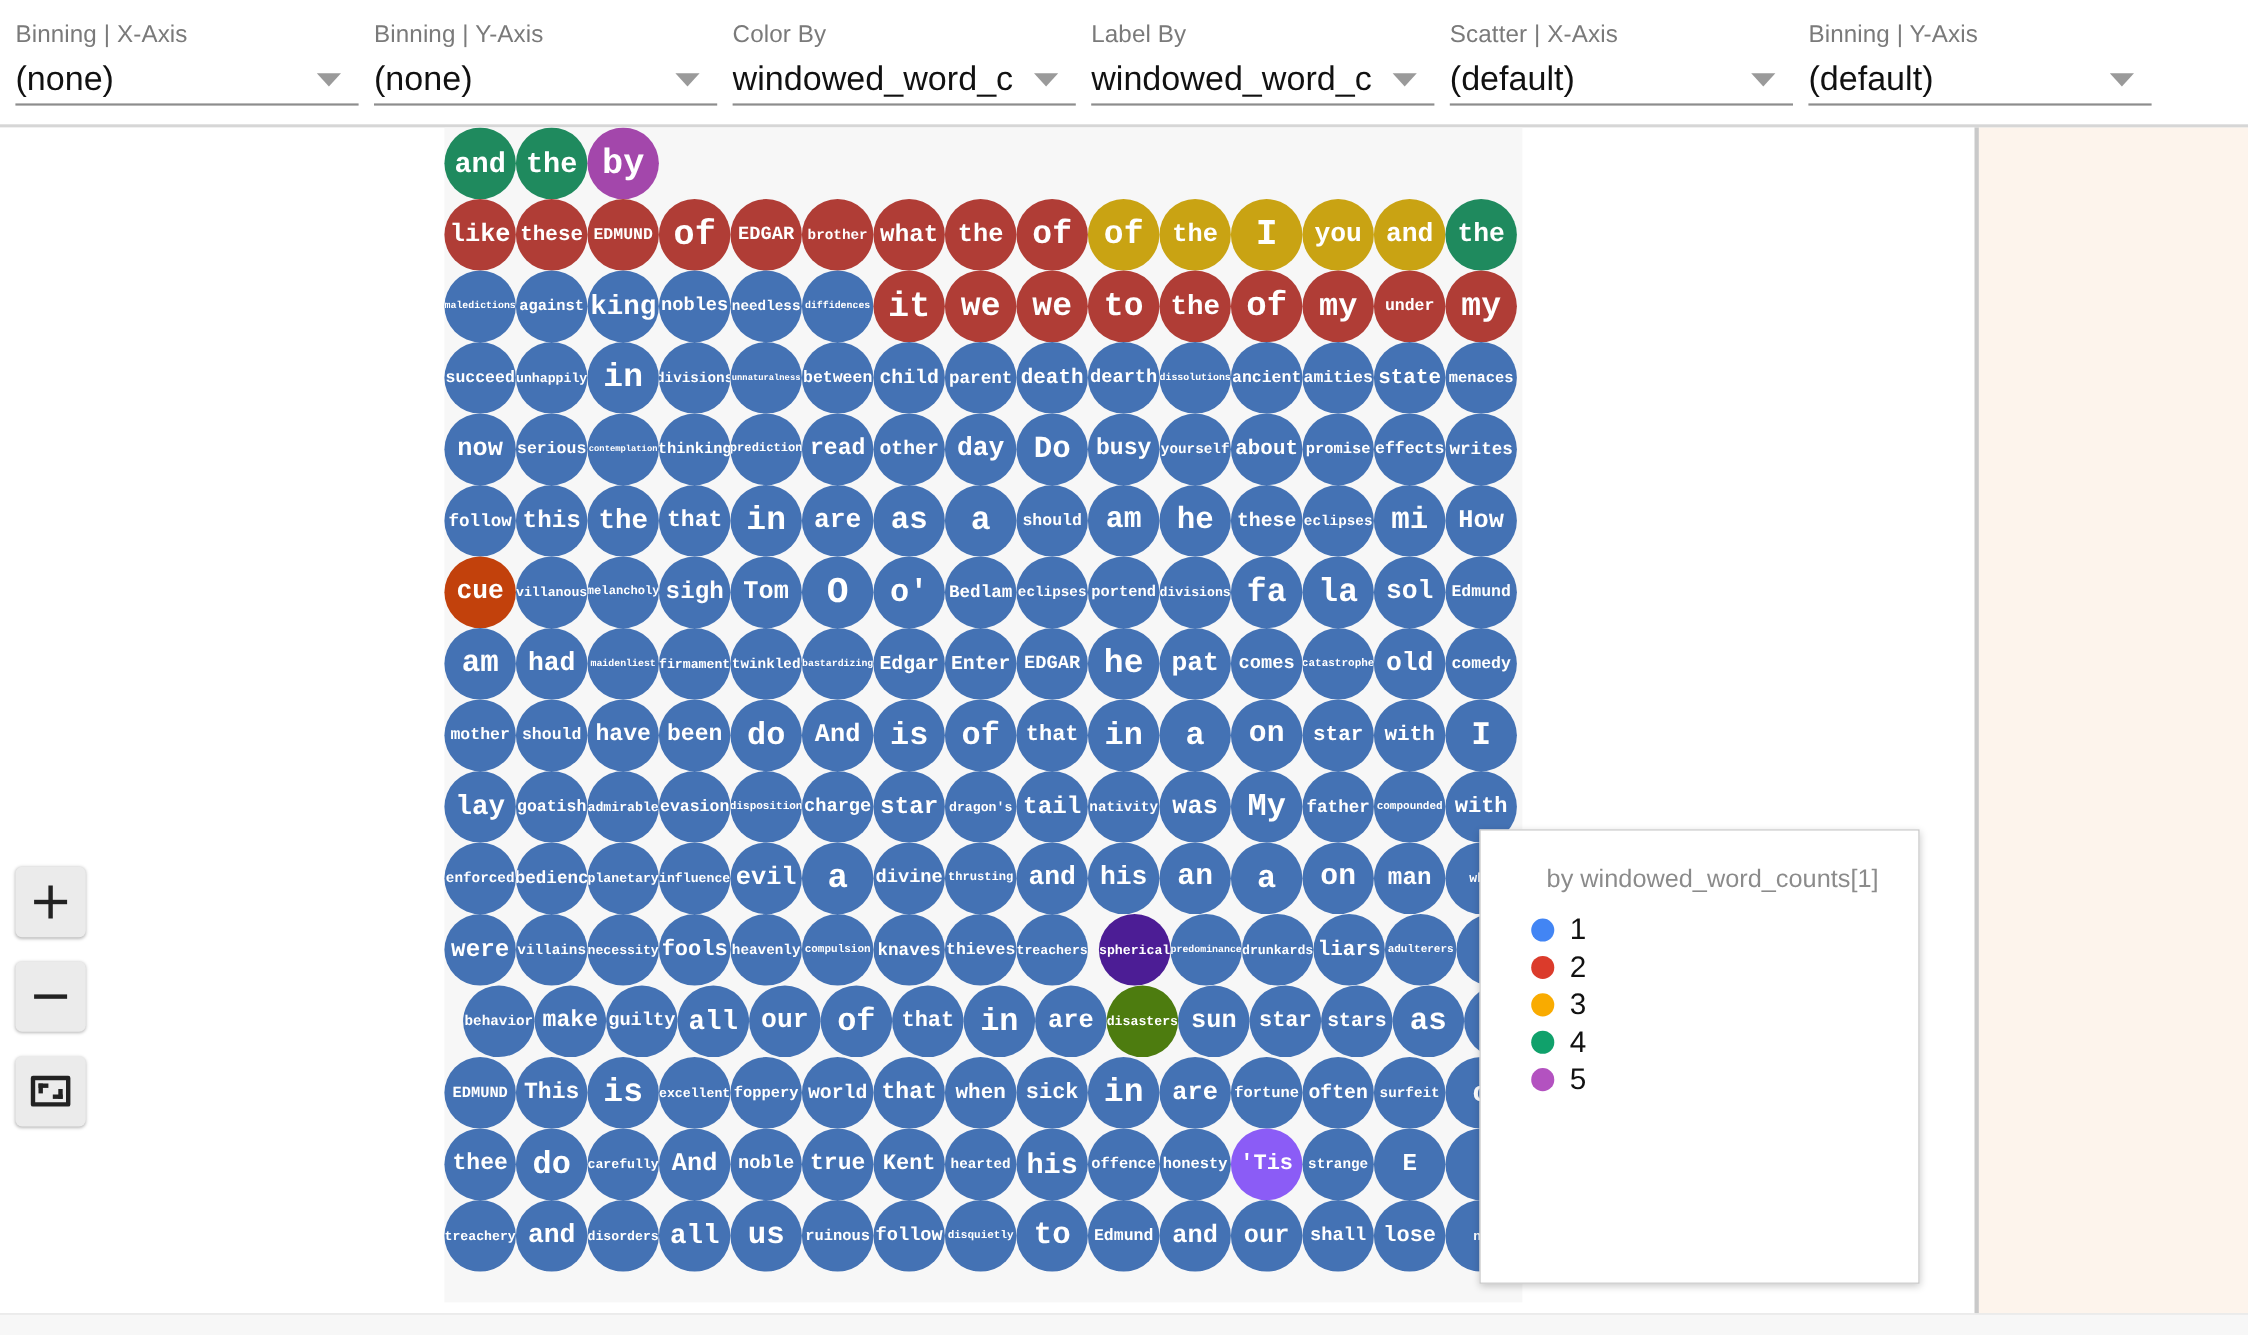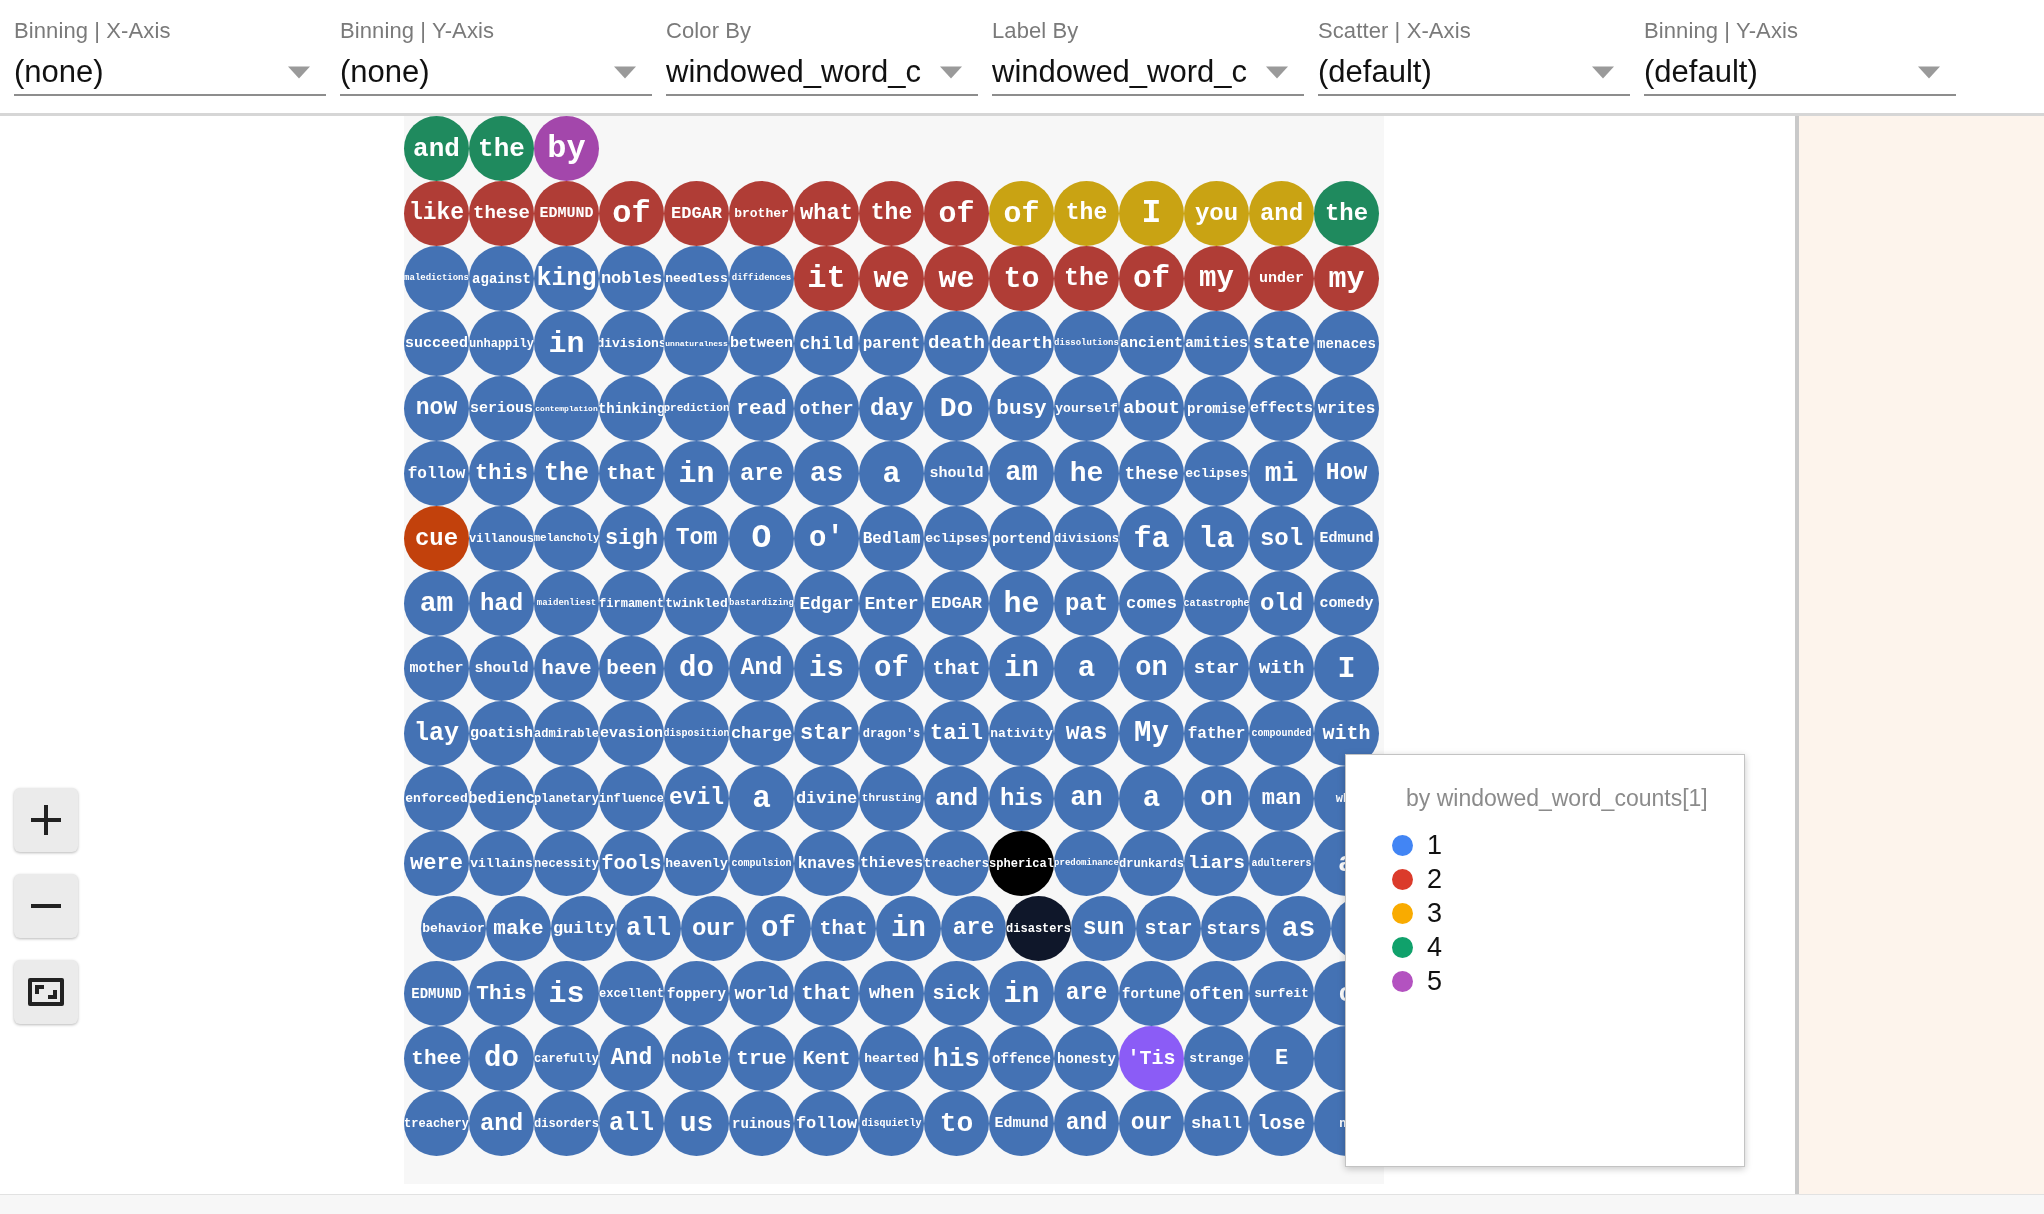--- a/index.html
+++ b/index.html
@@ -725,21 +725,21 @@
           </div>
           <div class="bub" style="background: rgb(68, 114, 180);">
             <span style="font-size: 16px;">knaves</span>
           </div>
           <div class="bub" style="background: rgb(68, 114, 180);">
             <span style="font-size: 15px;">thieves</span>
           </div>
           <div class="bub" style="background: rgb(68, 114, 180);">
             <span style="font-size: 12px;">treachers</span>
           </div>
-          <div class="bub" style="background: #000000;">
+          <div class="bub" style="background: #4c1d95; margin-left: 10px;">
             <span style="font-size: 12px;">spherical</span>
           </div>
           <div class="bub" style="background: rgb(68, 114, 180);">
             <span style="font-size: 9px;">predominance</span>
           </div>
           <div class="bub" style="background: rgb(68, 114, 180);">
             <span style="font-size: 12px;">drunkards</span>
           </div>
           <div class="bub" style="background: rgb(68, 114, 180);">
             <span style="font-size: 19px;">liars</span>
@@ -772,21 +772,21 @@
           </div>
           <div class="bub" style="background: rgb(68, 114, 180);">
             <span style="font-size: 20px;">that</span>
           </div>
           <div class="bub" style="background: rgb(68, 114, 180);">
             <span style="font-size: 29px;">in</span>
           </div>
           <div class="bub" style="background: rgb(68, 114, 180);">
             <span style="font-size: 23px;">are</span>
           </div>
-          <div class="bub" style="background: #0f172a;">
+          <div class="bub" style="background: #4d7c0f;">
             <span style="font-size: 12px;">disasters</span>
           </div>
           <div class="bub" style="background: rgb(68, 114, 180);">
             <span style="font-size: 23px;">sun</span>
           </div>
           <div class="bub" style="background: rgb(68, 114, 180);">
             <span style="font-size: 20px;">star</span>
           </div>
           <div class="bub" style="background: rgb(68, 114, 180);">
             <span style="font-size: 18px;">stars</span>

